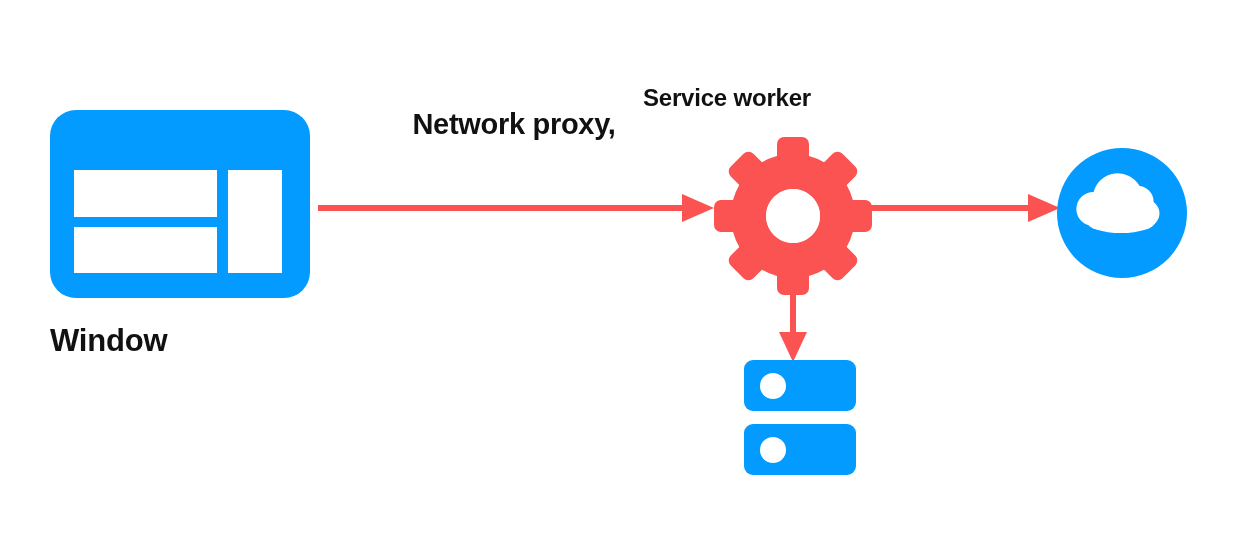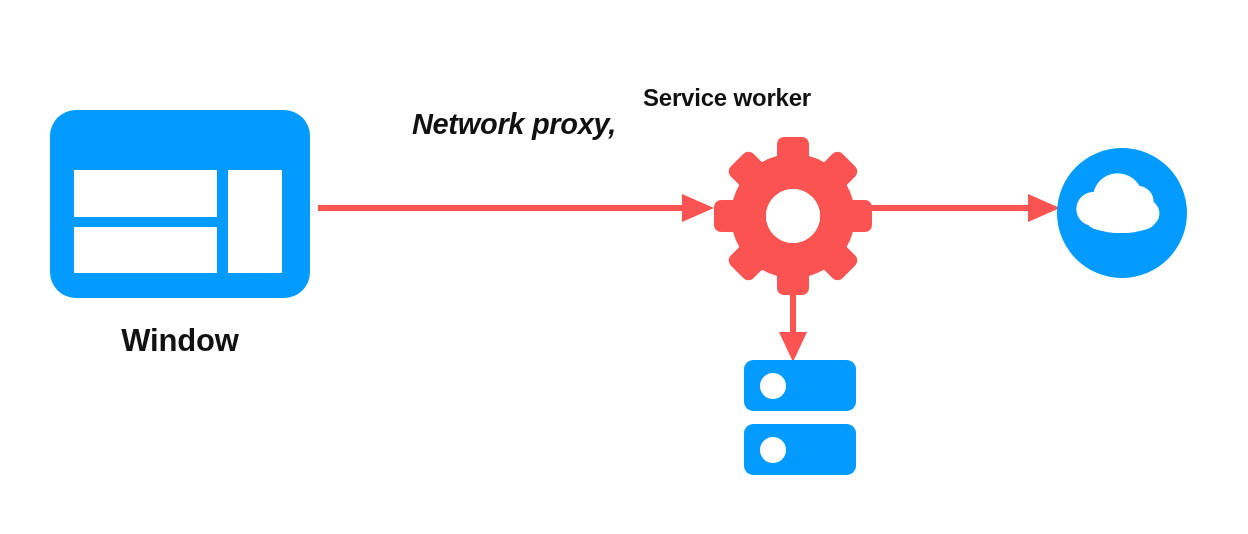--- a/index.html
+++ b/index.html
@@ -48,41 +48,39 @@
     position: absolute;
     font-weight: 700;
     color: #111111;
     white-space: nowrap;
     letter-spacing: -0.2px;
   }
   #window-label {
     left: 50px;
     top: 323px;
     width: 260px;
-    text-align: center;
     font-size: 31px;
   }
   #service-worker-label {
     left: 643px;
     top: 84px;
     width: 300px;
     font-size: 24px;
   }
   #edge-annotation {
     position: absolute;
     left: 383px;
     top: 106px;
     width: 262px;
     text-align: center;
     font-size: 29px;
     line-height: 1.28;
     font-weight: 700;
     color: #111111;
     letter-spacing: -0.3px;
-    font-style: italic;
   }
   #edge-annotation .line { display: block; }
 
   
   #gear-node {
     left: 714px;
     top: 137px;
     width: 158px;
     height: 158px;
   }

